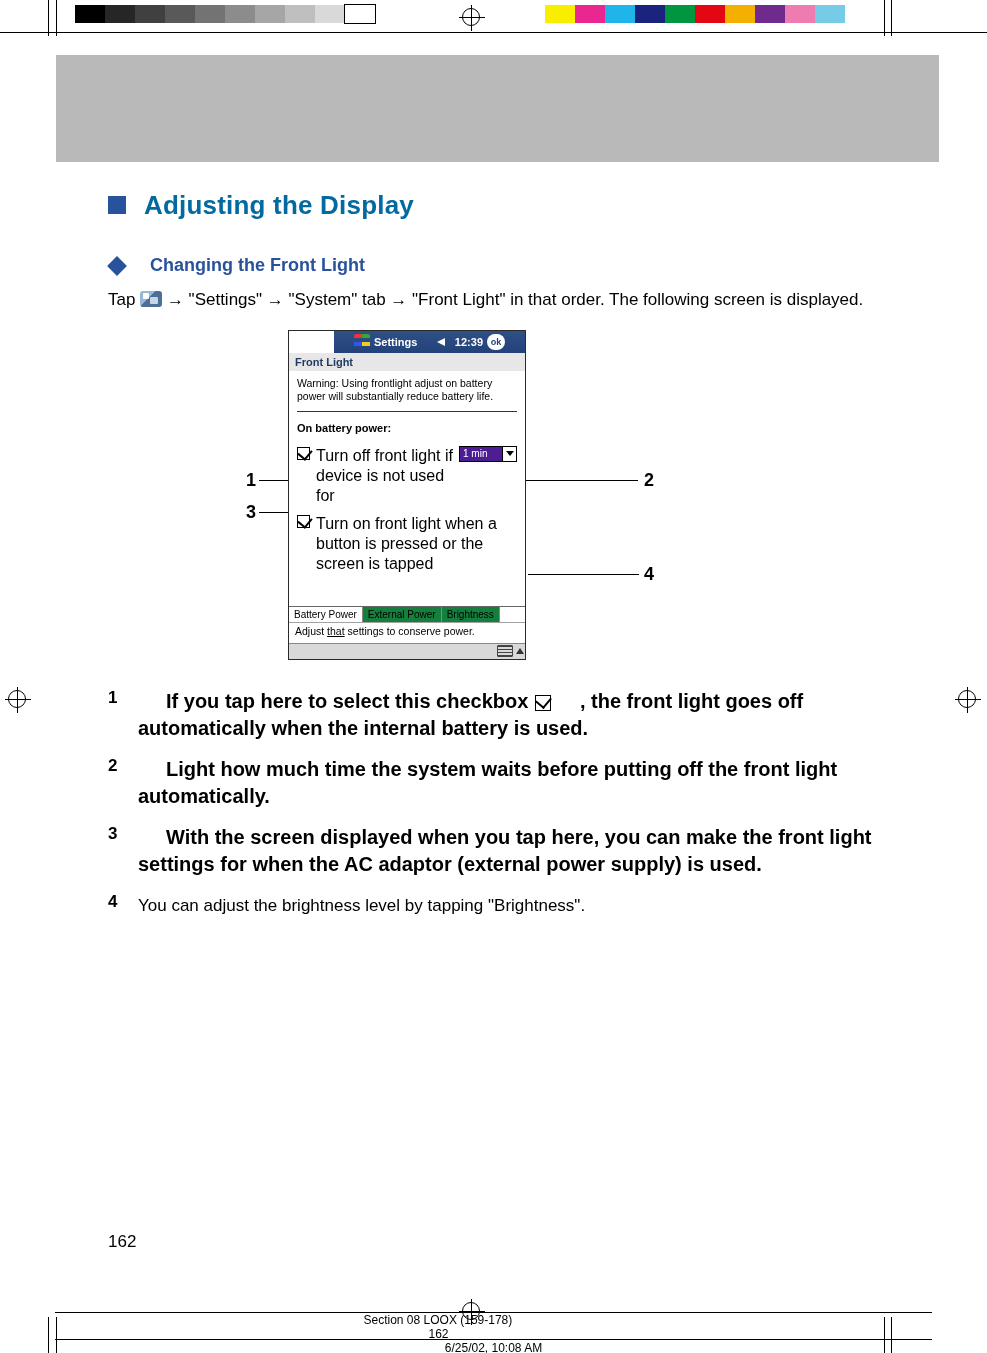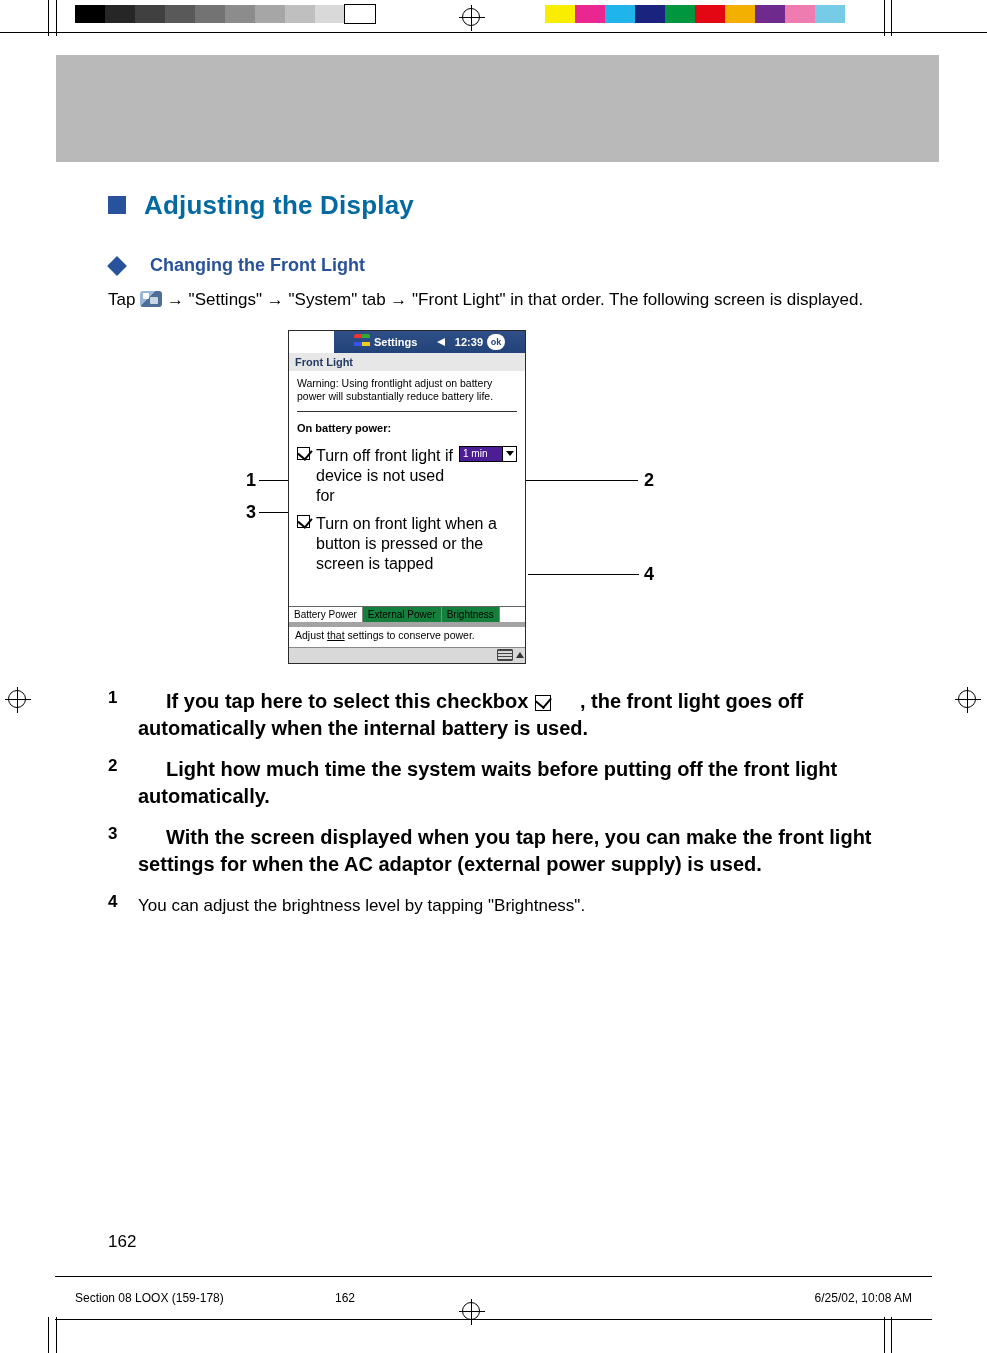--- a/index.html
+++ b/index.html
@@ -160,21 +160,21 @@
     margin-left:6px; width:58px; height:16px; border:1px solid #000; display:flex;
     align-items:center; font-size:10px; background:#fff;
   }
   .opt .dd .sel { flex:1; padding:0 3px; color:#fff; background:#4c1d95; height:100%; display:flex; align-items:center;}
   .opt .dd .ar {
     width:14px; height:100%; border-left:1px solid #000; display:flex; align-items:center; justify-content:center;
   }
   .opt .dd .ar::after{
     content:""; width:0; height:0; border-left:4px solid transparent; border-right:4px solid transparent; border-top:5px solid #000;
   }
-  .tabs { display:flex; border-top:1px solid #666; border-bottom:5px solid #a3a3a3;}
+  .tabs { display:flex; border-top:1px solid #666; border-bottom:1px solid #a3a3a3;}
   .tabs .tab {
     padding: 2px 5px; font-size:10px; border-right:1px solid #888; background:#15803d;
   }
   .tabs .tab.active { background:#fff; }
   .hint { padding:2px 6px 6px 6px; font-size:10.5px;}
   .hint .lnk { text-decoration: underline;}
   .shot-bot { height:16px; background:#d9d9d9; border-top:1px solid #888; display:flex; justify-content:flex-end; align-items:center;}
   .shot-bot .kbd { width:16px; height:12px; border:1px solid #444; margin-right:2px; background:
     repeating-linear-gradient(#444 0 1px, transparent 1px 3px); border-radius:1px;}
   .shot-bot .up { width:10px; height:12px; position:relative;}
@@ -207,25 +207,25 @@
   .inline-cb::after{
     content:""; position:absolute; left:2px; top:-2px; width:9px; height:11px;
     border-right:2px solid #000; border-bottom:2px solid #000; transform:rotate(40deg);
   }
 
   
   .page-num {
     position: absolute; left: 108px; top: 1232px; font-size: 17px;
   }
   .footer-bar {
-    position: absolute; left: 55px; right: 55px; top: 1276px;
+    position: absolute; left: 55px; right: 55px; top: 1312px;
     border-top: 0.5px solid #000; border-bottom: 0.5px solid #000;
-    height: 44px;
+    height: 28px;
     display:flex; align-items:center;
-    font-size: 12px; padding: 0 20px;
+    font-size: 12px; padding: 0 20px; flex-direction: column;
   }
   .footer-bar .slug { width: 260px;}
   .footer-bar .fpg  { width: 130px;}
   .footer-bar .spacer { flex:1;}
   .footer-bar .ts {}
 
   
   .vline-bl  { position:absolute; left:48px;  bottom:0; width:1px; height:36px; background:#000;}
   .vline-bl2 { position:absolute; left:56px;  bottom:0; width:1px; height:36px; background:#000;}
   .vline-br  { position:absolute; left:884px; bottom:0; width:1px; height:36px; background:#000;}

